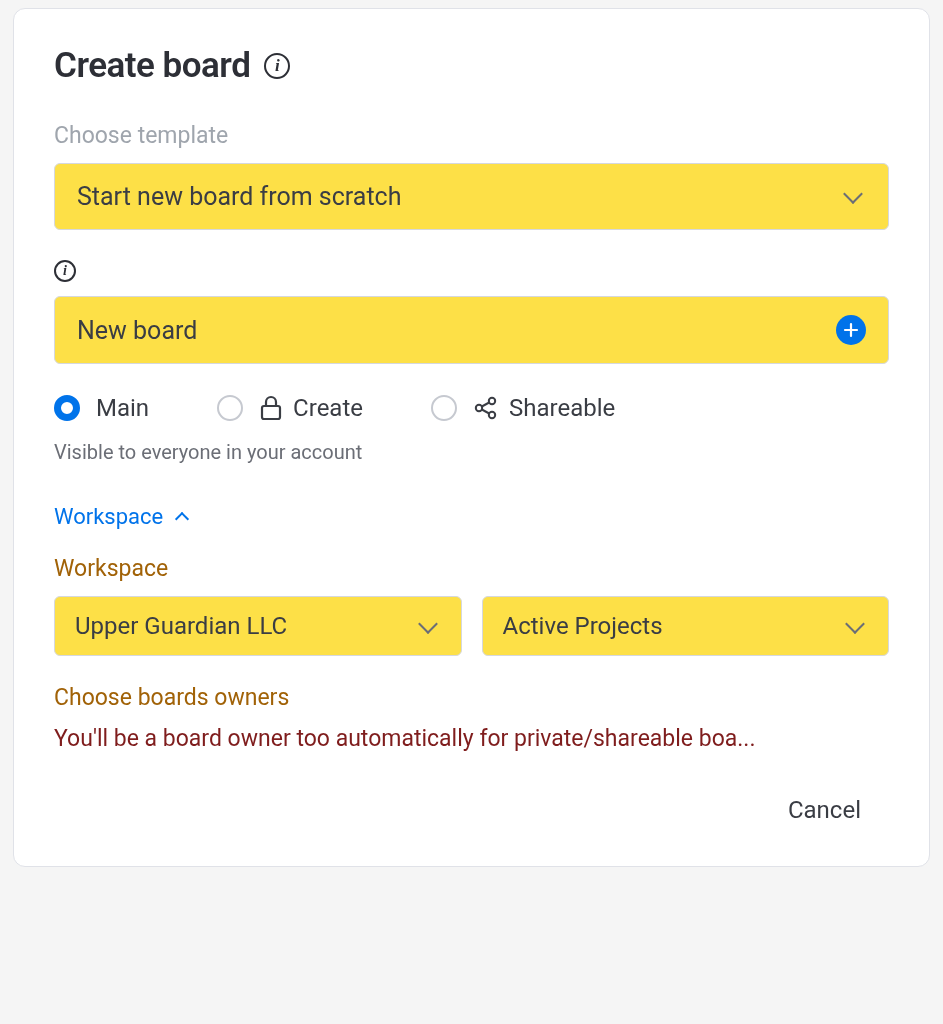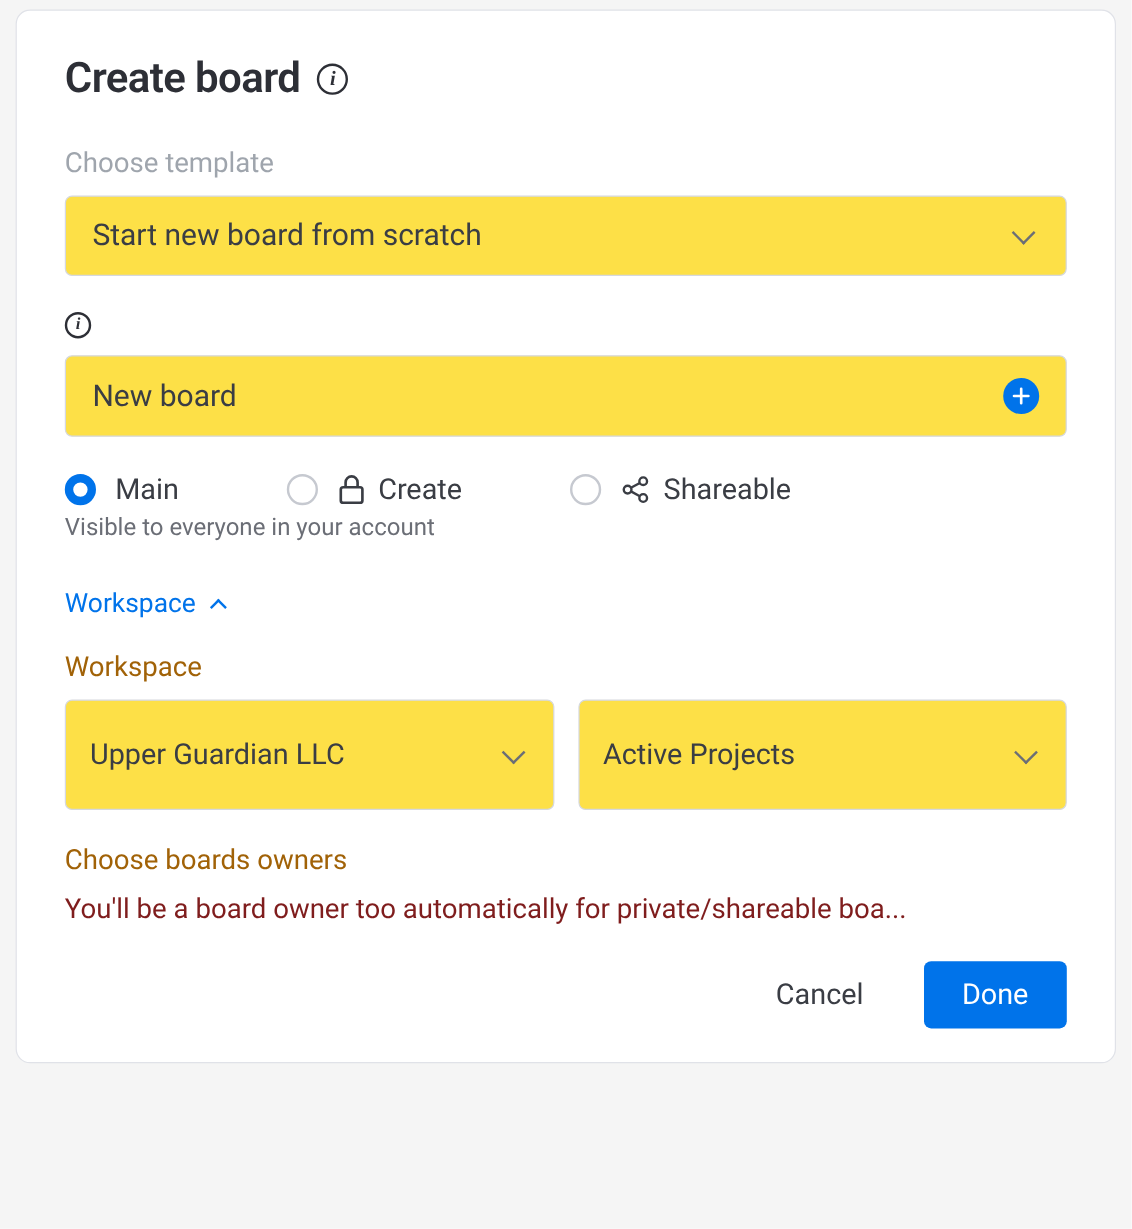--- a/index.html
+++ b/index.html
@@ -114,22 +114,22 @@
       font-size: 22px;
       font-weight: 400;
       flex-shrink: 0;
       cursor: pointer;
     }
     .section {
       margin-bottom: 30px;
     }
     .radio-row {
       display: flex;
-      gap: 90px;
-      margin-bottom: 5px;
+      gap: 68px;
+      margin-bottom: 18px;
     }
     .radio-option {
       display: flex;
       align-items: center;
       gap: 16px;
       cursor: pointer;
     }
     .radio-circle {
       width: 26px;
       height: 26px;
@@ -168,21 +168,21 @@
       margin-bottom: 26px;
     }
     .workspace-row {
       display: flex;
       gap: 20px;
       margin-bottom: 28px;
     }
     .workspace-row .select-box {
       flex: 1;
       font-size: 24px;
-      padding: 31px 20px;
+      padding: 15px 20px;
       gap: 48px;
     }
     .owners-desc {
       font-size: 23px;
       color: #7f1d1d;
       margin-top: 10px;
       white-space: nowrap;
       overflow: hidden;
       text-overflow: ellipsis;
     }
@@ -295,16 +295,15 @@
         <span>Active Projects</span>
         <span class="chevron-down"></span>
       </div>
     </div>
     <div class="field-label dark">Choose boards owners</div>
     <div class="owners-desc">You'll be a board owner too automatically for private/shareable boa...</div>
   </div>
 
   <div class="footer">
     <button class="btn btn-cancel">Cancel</button>
-    <button class="btn btn-done">Done</button>
   </div>
 
 </div>
 
 </body></html>

